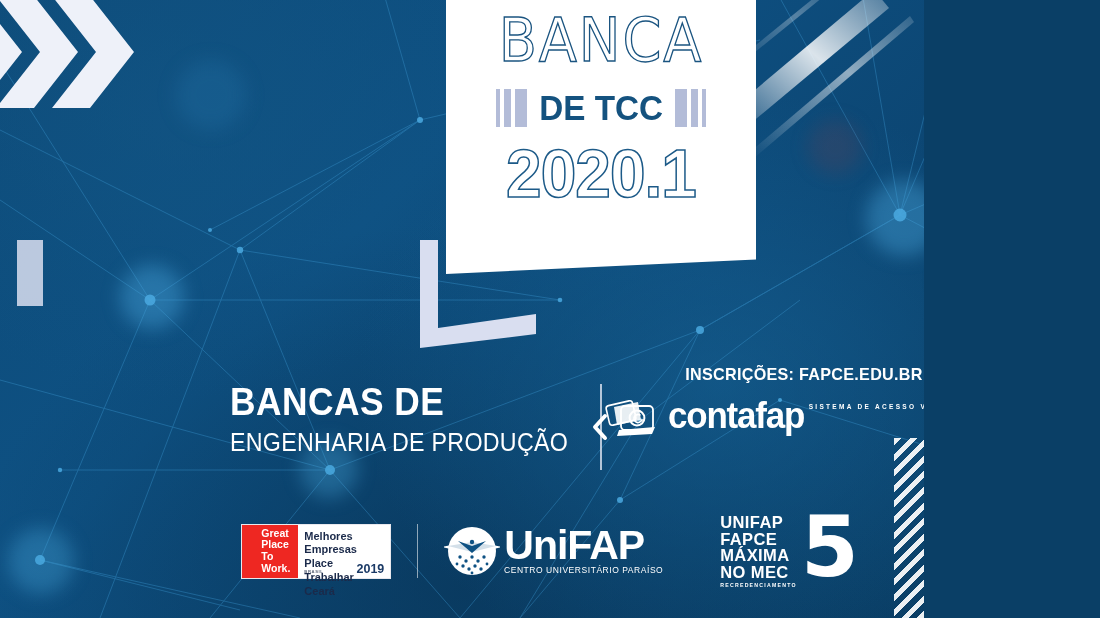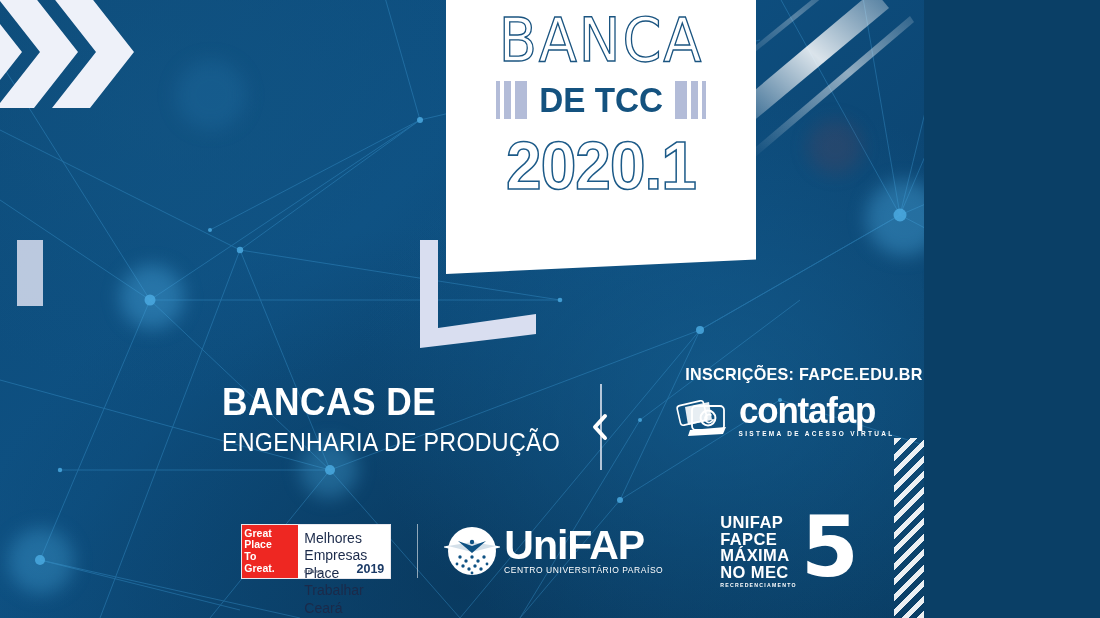--- a/index.html
+++ b/index.html
@@ -51,42 +51,42 @@
   #card-inner{position:absolute;inset:0;display:flex;flex-direction:column;align-items:center;padding-top:26px;}
 
   .banca-word{
     font-size:60px;line-height:.96;letter-spacing:2px;font-weight:400;
     color:transparent;
     -webkit-text-stroke:1.4px #1a5480;
     font-family:"DejaVu Sans",sans-serif;
     transform:scaleX(.93);
   }
 
-  .detcc-row{display:flex;align-items:center;gap:9px;margin-top:10px;}
+  .detcc-row{display:flex;align-items:center;gap:9px;margin-top:18px;}
   .bars{display:flex;align-items:center;gap:4px;height:38px;}
   .bar{background:#b3bcd8;height:38px;}
   .bar.t{width:4px;}
   .bar.m{width:7px;}
   .bar.w{width:12px;}
   .detcc-text{
     font-size:35px;font-weight:bold;color:#14527f;letter-spacing:0px;
     font-family:"Liberation Sans",sans-serif;transform:scaleX(.95);
     white-space:nowrap;
   }
 
   .year{
     margin-top:6px;
     font-size:68px;font-weight:bold;letter-spacing:-1px;
     color:transparent;-webkit-text-stroke:1.6px #1c5a88;
     font-family:"Liberation Sans",sans-serif;
     transform:scaleX(.94);
   }
 
   
-  #headline{position:absolute;left:222px;top:383px;}
+  #headline{position:absolute;left:230px;top:383px;}
   .h-main{
     font-size:38px;font-weight:bold;color:#fff;letter-spacing:.5px;
     font-family:"Liberation Sans",sans-serif;transform:scaleX(.93);
     transform-origin:left center;line-height:1;
   }
   .h-sub{
     margin-top:9px;
     font-size:25px;color:#fff;letter-spacing:.3px;font-weight:400;
     font-family:"Liberation Sans",sans-serif;transform:scaleX(.93);
     transform-origin:left center;line-height:1;white-space:nowrap;
@@ -96,42 +96,42 @@
   #divider{position:absolute;left:588px;top:384px;width:26px;height:86px;}
 
   
   #right-block{position:absolute;left:680px;top:365px;width:210px;text-align:center;}
   .insc{
     font-size:17px;font-weight:bold;color:#fff;letter-spacing:.3px;
     font-family:"Liberation Sans",sans-serif;transform:scaleX(.95);white-space:nowrap;
   }
   #contafap{display:flex;align-items:center;justify-content:center;gap:7px;margin-top:9px;}
   #cf-icon{width:56px;height:44px;flex:0 0 auto;}
-  #cf-words{display:flex;flex-direction:column;align-items:flex-start;}
+  #cf-words{display:flex;flex-direction:row;align-items:flex-start;}
   .cf-name{
     font-size:36px;font-weight:bold;color:#fff;letter-spacing:-1.2px;line-height:.9;
     font-family:"Liberation Sans",sans-serif;transform:scaleX(.97);transform-origin:left center;
   }
   .cf-tag{
     margin-top:3px;font-size:6.5px;font-weight:bold;color:#fff;letter-spacing:2.3px;
     font-family:"Liberation Sans",sans-serif;white-space:nowrap;
   }
 
   
   #logos{position:absolute;left:0;top:508px;width:1100px;height:86px;
          display:flex;align-items:center;justify-content:center;gap:0;}
 
   
   #gptw{display:flex;border:1px solid #e8e8ee;background:#fff;height:53px;width:148px;}
   #gptw-red{background:#ee2722;width:56px;display:flex;flex-direction:column;justify-content:center;
-            padding-left:2px;box-sizing:border-box;}
+            padding-left:19px;box-sizing:border-box;}
   .gptw-l{color:#fff;font-size:10.5px;font-weight:bold;line-height:1.12;
           font-family:"Liberation Sans",sans-serif;}
   #gptw-white{flex:1;position:relative;padding:5px 5px 0 6px;box-sizing:border-box;}
-  .gptw-r{color:#1b2a4a;font-size:14px;font-weight:normal;line-height:1.26;
+  .gptw-r{color:#1b2a4a;font-size:11px;font-weight:bold;line-height:1.26;
           font-family:"Liberation Sans",sans-serif;}
   #gptw-brasil{position:absolute;left:6px;bottom:4px;color:#5a6478;font-size:4.2px;
                font-weight:bold;letter-spacing:.6px;font-family:"Liberation Sans",sans-serif;}
   #gptw-year{position:absolute;right:6px;bottom:2px;color:#1b3a66;font-size:12.5px;
              font-weight:bold;font-family:"Liberation Sans",sans-serif;margin-left:37px;}
 
   #sep{width:1px;height:54px;background:rgba(255,255,255,.55);margin:0 26px;}
 
   
   #unifap{display:flex;align-items:center;gap:4px;}
@@ -307,21 +307,21 @@
     </div>
   </div>
 
   <div id="logos">
 
     <div id="gptw">
       <div id="gptw-red">
         <div class="gptw-l">Great</div>
         <div class="gptw-l">Place</div>
         <div class="gptw-l">To</div>
-        <div class="gptw-l">Great.</div>
+        <div class="gptw-l">Work.</div>
       </div>
       <div id="gptw-white">
         <div class="gptw-r">Melhores Empresas</div>
         <div class="gptw-r">Place Trabalhar</div>
         <div class="gptw-r">Ceará</div>
         <div id="gptw-brasil">BRASIL</div>
         <div id="gptw-year">2019</div>
       </div>
     </div>
 

